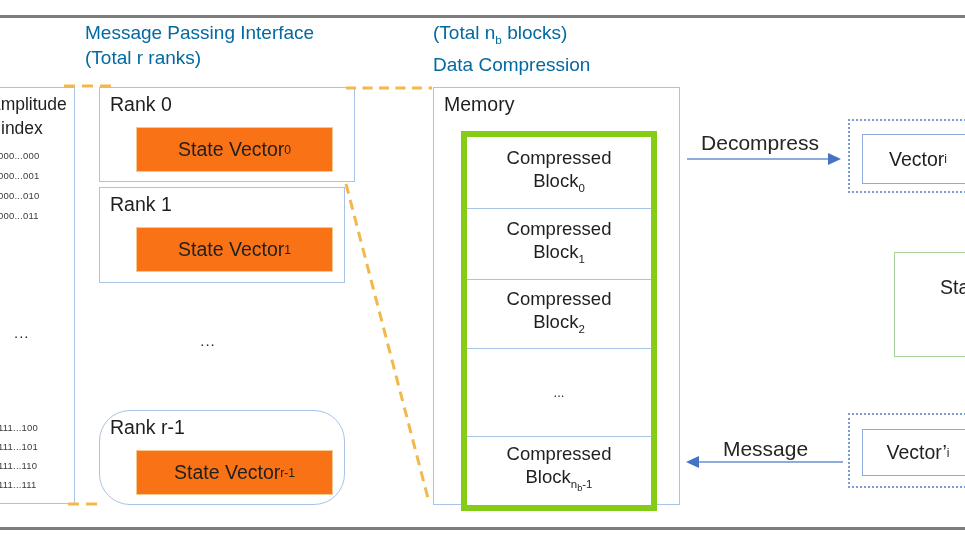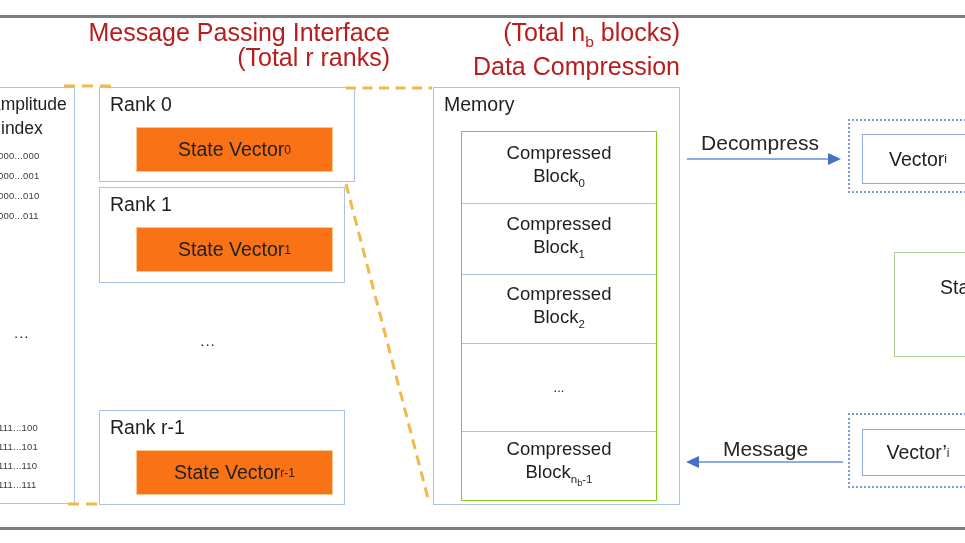--- a/index.html
+++ b/index.html
@@ -1,29 +1,29 @@
 <!DOCTYPE html>
 <html><head>
 <meta charset="utf-8">
 <style>
   html,body{margin:0;padding:0;background:#fff;}
   body{width:965px;height:543px;position:relative;overflow:hidden;
        font-family:"Liberation Sans",sans-serif;color:#1f1f1f;}
   .abs{position:absolute;}
   .rule{position:absolute;left:0;width:965px;background:#7d7d7d;}
-  .hdr{position:absolute;text-align:right;font-size:25px;line-height:25px;color:#b91c1c;}
+  .hdr{position:absolute;text-align:left;font-size:19px;line-height:25px;color:#0369a1;}
   .bluebox{position:absolute;border:1.6px solid #a8c3e4;background:#fff;box-sizing:border-box;}
   .orangebox{position:absolute;border:1.6px solid #f6c98f;background:#f97316;box-sizing:border-box;
              display:flex;align-items:center;justify-content:center;font-size:19.5px;}
   .ranklabel{position:absolute;left:10px;top:5px;font-size:19.5px;}
   sub{font-size:0.62em;}
   sub sub{font-size:0.8em;}
   .idxcol{position:absolute;font-size:9.5px;line-height:20px;color:#3a3a3a;letter-spacing:.2px;}
   .cells{position:absolute;left:27px;top:43px;width:196px;box-sizing:border-box;
-         border:1px solid #84cc16;background:#fff;display:flex;flex-direction:column;}
+         border:6px solid #84cc16;background:#fff;display:flex;flex-direction:column;}
   .cell{box-sizing:border-box;border-bottom:1px solid #a8c3e4;display:flex;flex-direction:column;
         align-items:center;justify-content:center;font-size:18.5px;line-height:23px;text-align:center;}
   .cell:last-child{border-bottom:none;}
   .dots{position:absolute;font-size:15px;color:#262626;letter-spacing:1px;}
   .flowlabel{position:absolute;text-align:center;font-size:21px;color:#262626;}
   .dashedbox{position:absolute;border:2px dotted #7e9cd3;background:#fff;box-sizing:border-box;}
   .vecinner{position:absolute;border:1.6px solid #8faadc;background:#fff;box-sizing:border-box;
             display:flex;align-items:center;justify-content:center;font-size:19.5px;}
   .greenbox{position:absolute;border:1.6px solid #a8cf96;background:#fff;box-sizing:border-box;}
   svg.overlay{position:absolute;left:0;top:0;pointer-events:none;}
@@ -69,21 +69,21 @@
   </div>
 </div>
 <div class="bluebox" style="left:99px;top:187px;width:246px;height:96px;text-align:right;">
   <div class="ranklabel">Rank 1</div>
   <div class="orangebox" style="left:36px;top:39px;width:197px;height:45px;">
     <span>State Vector</span>
       <sub>1</sub>
   </div>
 </div>
 <div class="dots" style="left:196px;top:332px;width:24px;text-align:center;">...</div>
-<div class="bluebox" style="left:99px;top:410px;width:246px;height:95px;">
+<div class="bluebox" style="left:99px;top:410px;width:246px;height:95px;border-radius:31px;">
   <div class="ranklabel">Rank r-1</div>
   <div class="orangebox" style="left:36px;top:39px;width:197px;height:45px;">
     <span>State Vector</span>
       <sub>r-1</sub>
   </div>
 </div>
 
 <div class="bluebox" style="left:433px;top:87px;width:247px;height:418px;">
   <div class="ranklabel">Memory</div>
   <div class="cells">

